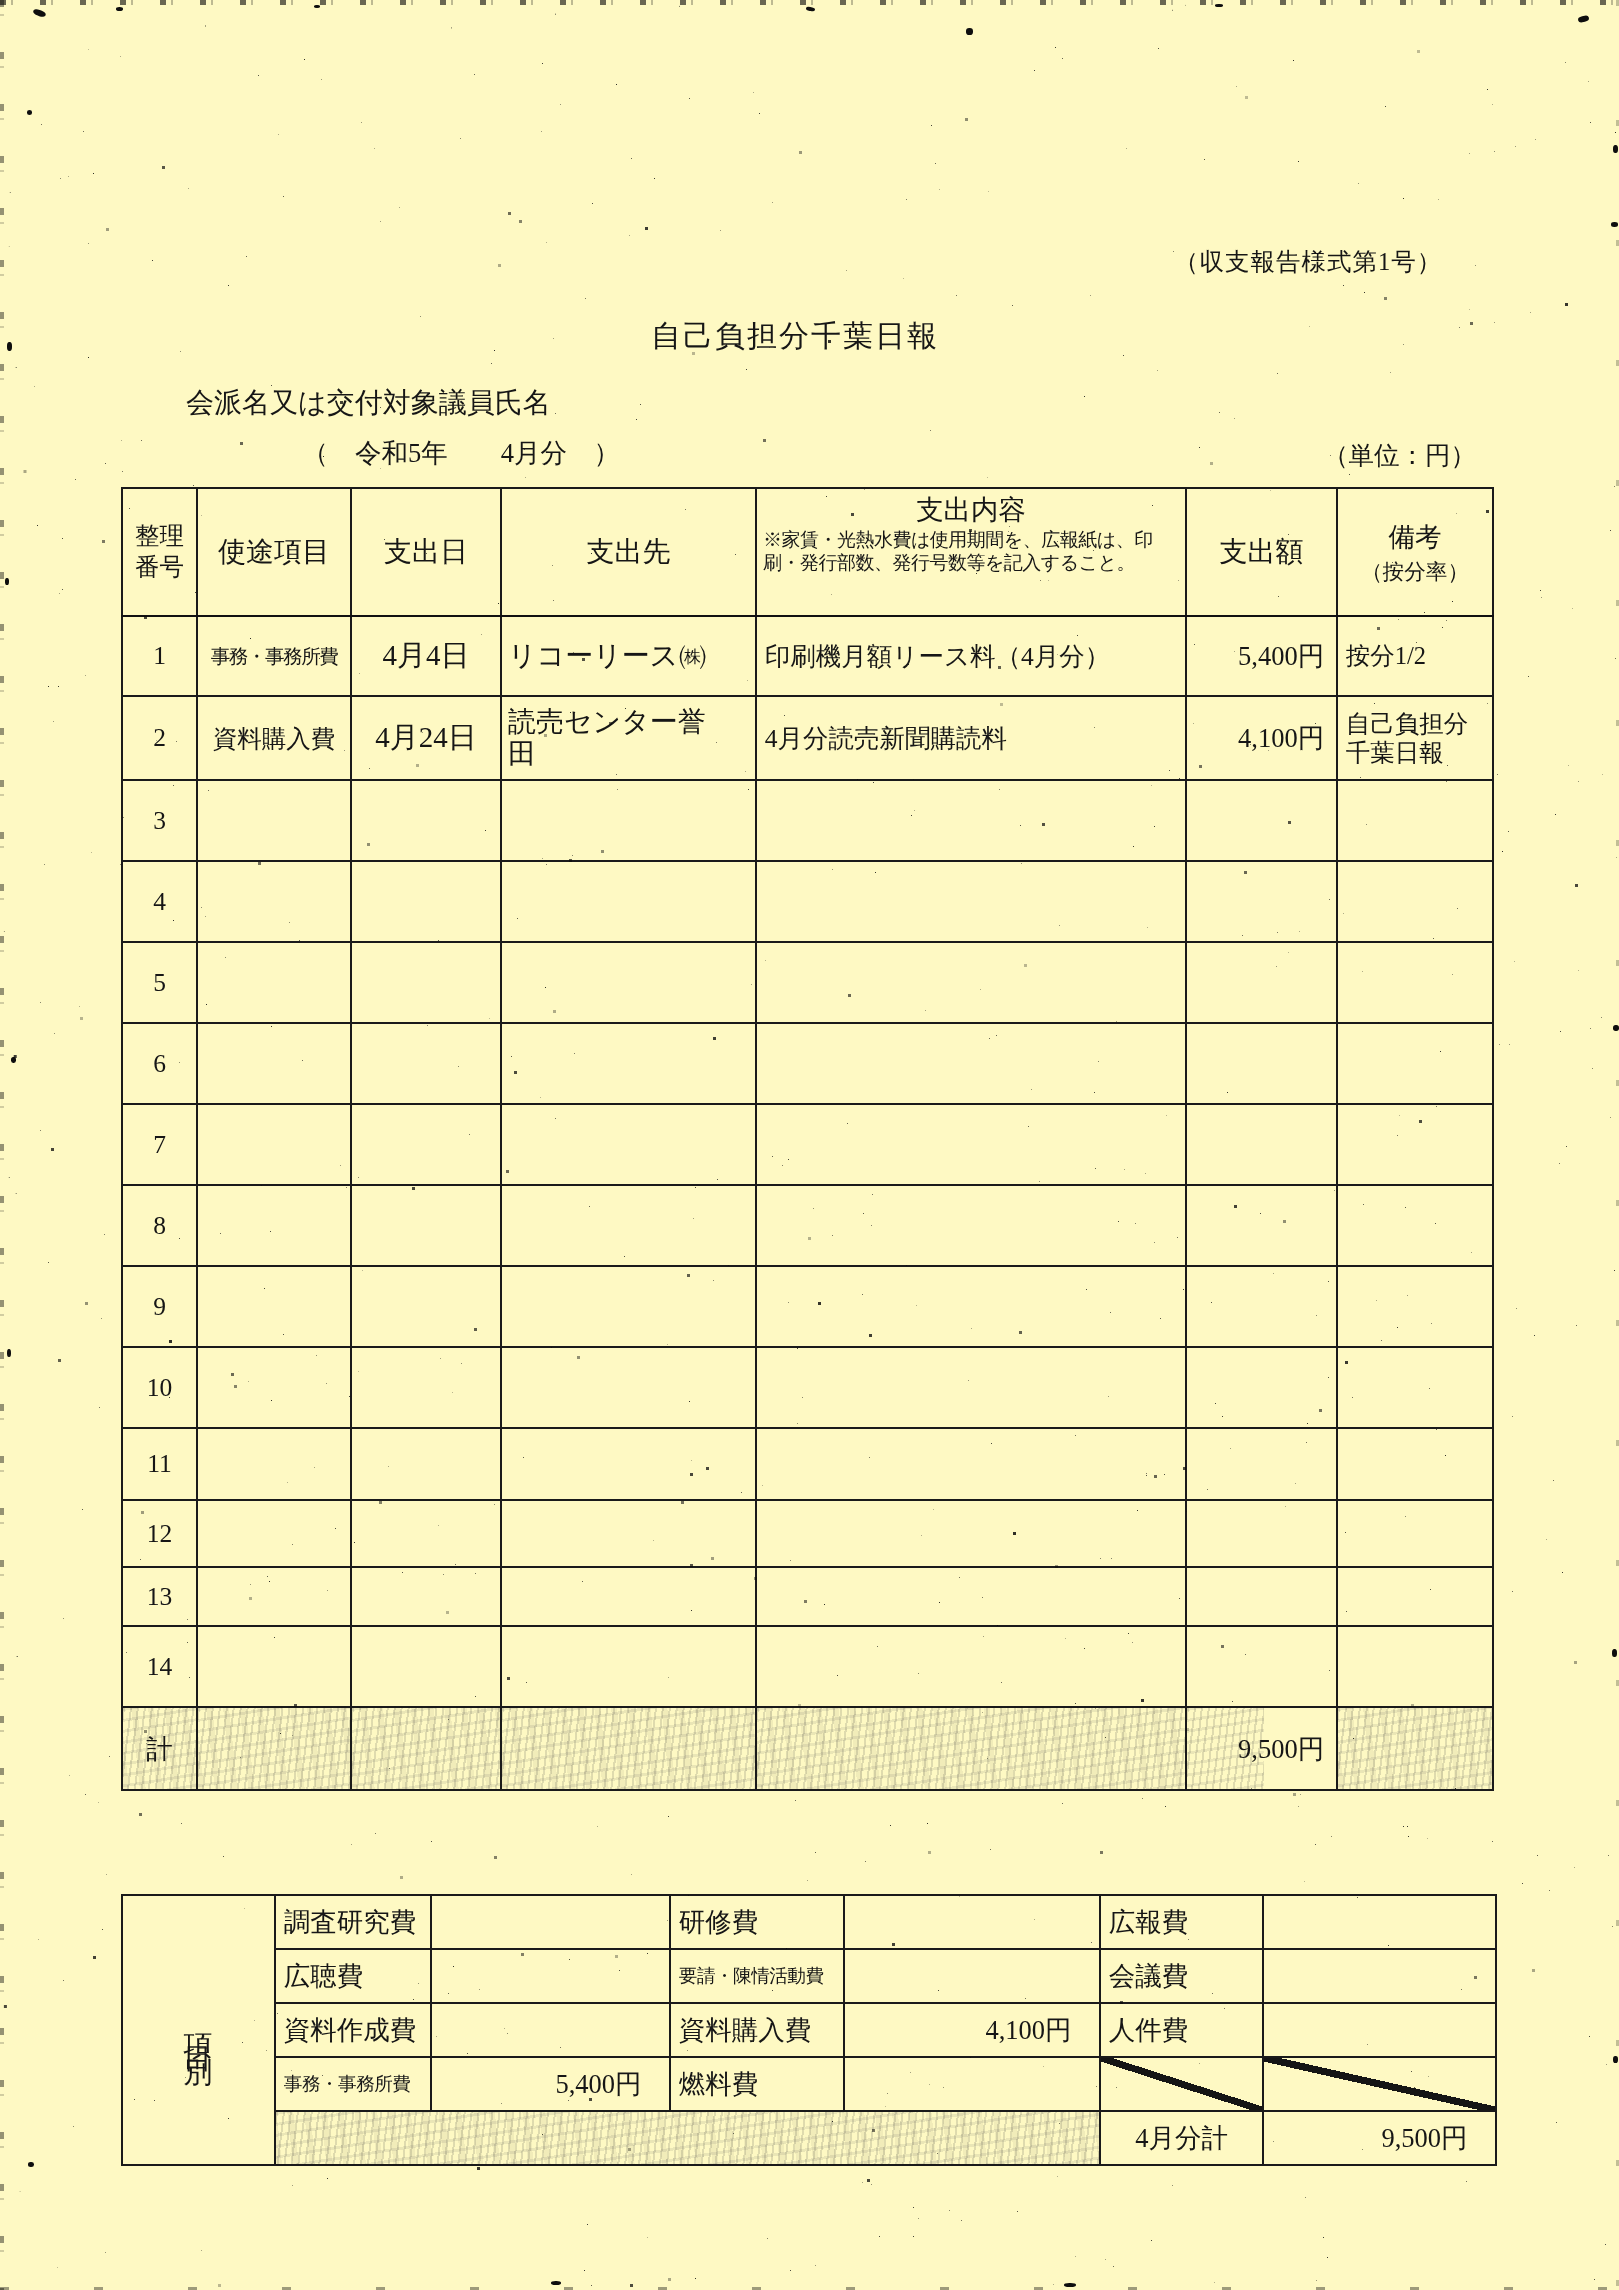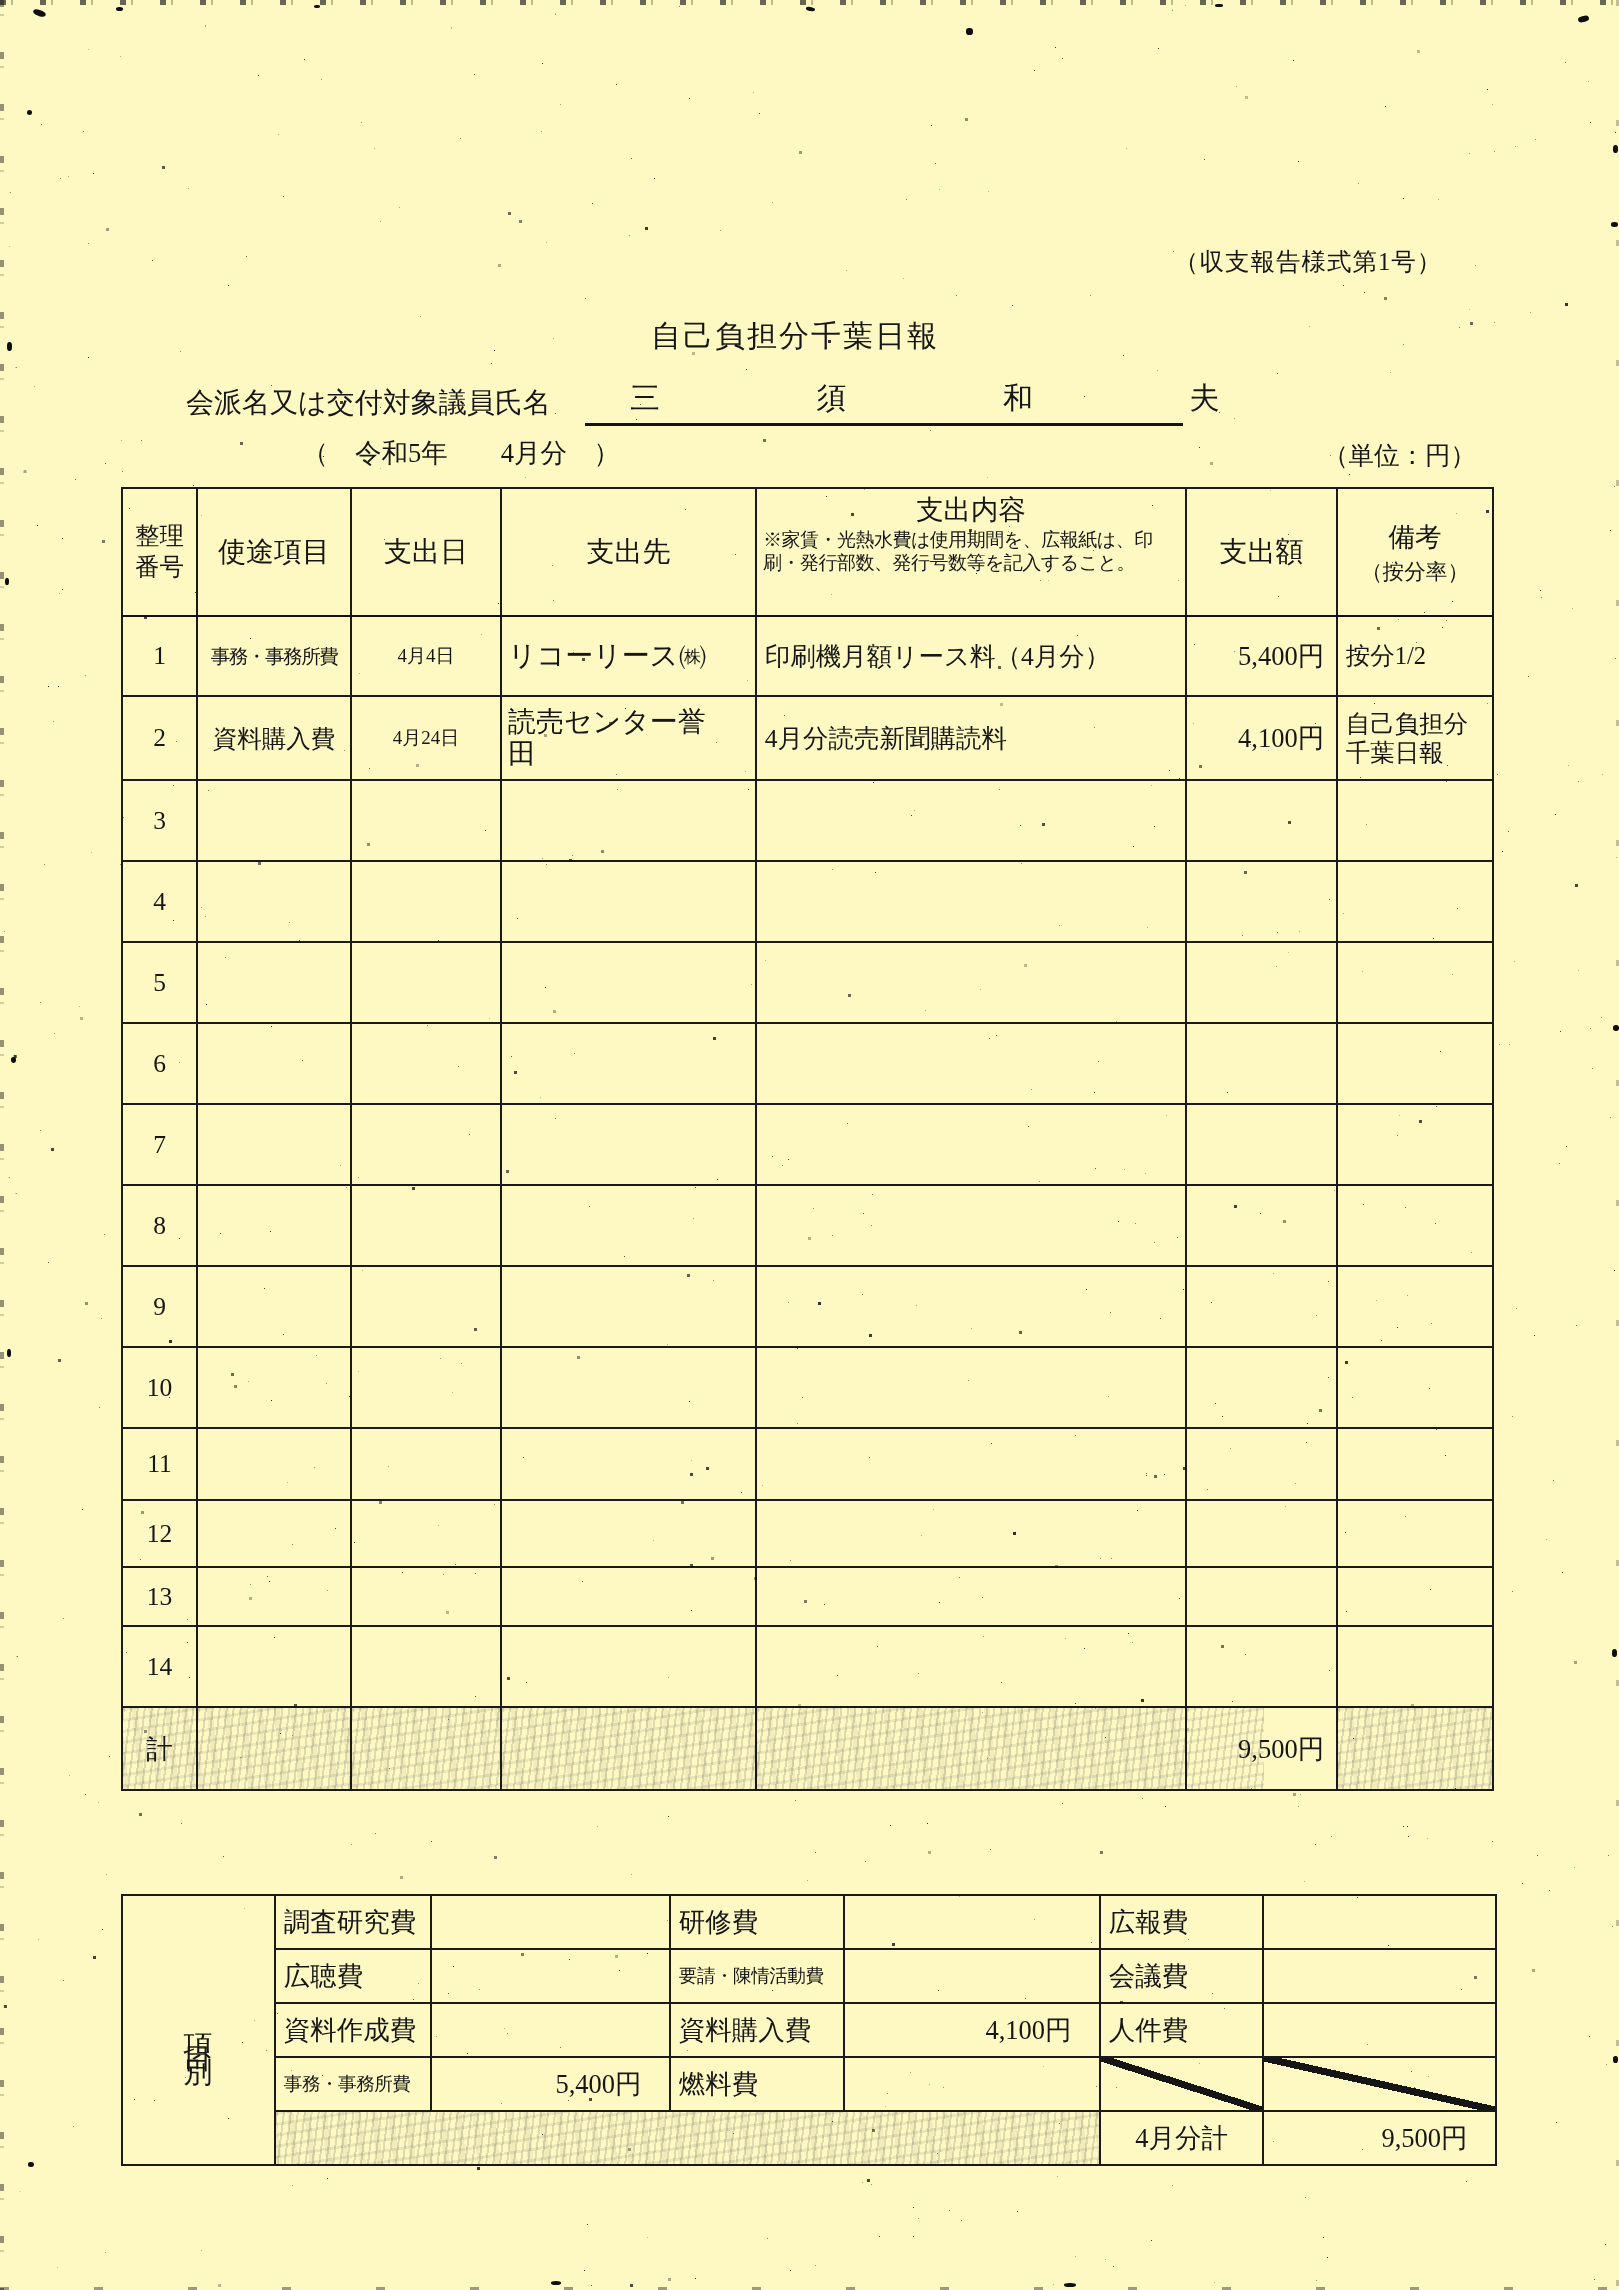--- a/index.html
+++ b/index.html
@@ -35,21 +35,21 @@
   #expense-table thead td{border-bottom:2.9px solid #111;}
   td.h{ text-align:center;vertical-align:middle;font-size:28px;}
   #h-no{font-size:24.5px;line-height:1.25;padding:0 5.9px;margin-top:48px;}
   .desc-head-title{text-align:center;font-size:27.4px;margin-top:2px;}
   .desc-head-note{text-align:left;font-size:19px;line-height:1.22;padding:0 4.9px 2px 4.9px;letter-spacing:-0.5px;}
   .remarks-head-main{display:block;font-size:26.5px;}
   .remarks-head-sub{display:block;font-size:21.6px;margin-top:2px;}
   td.no{text-align:center;vertical-align:middle;font-size:25.5px;}
   td.category{text-align:center;vertical-align:middle;font-size:24.5px;white-space:nowrap;}
   td.category.compact{font-size:19.6px;letter-spacing:-1.5px;}
-  td.date{text-align:center;vertical-align:middle;font-size:19px;white-space:nowrap;}
+  td.date{text-align:center;vertical-align:middle;font-size:29px;white-space:nowrap;}
   td.payee{vertical-align:middle;text-align:left;font-size:28px;line-height:1.15;padding:2px 27.4px 2px 5.9px;}
   td.description{vertical-align:middle;text-align:left;font-size:25.5px;padding:2px 7.8px;}
   td.amount{vertical-align:middle;text-align:right;font-size:26.5px;padding-right:11.8px;white-space:nowrap;}
   td.remarks{vertical-align:middle;text-align:left;font-size:24.5px;line-height:1.2;padding:2px 3.9px 2px 7.8px;}
   #expense-table .total-row td{border-top:2.9px solid #111;}
   #expense-table .total-row .no{font-size:26.5px;}
   
   .smudge{
     background-image:
       repeating-linear-gradient(97deg, rgba(60,60,60,0.16) 0 2px, rgba(0,0,0,0) 2px 6.9px),
@@ -97,23 +97,20 @@
 </style>
 </head>
 <body>
 
 <div id="page">
 
   <div class="abs" id="form-number">（収支報告様式第1号）</div>
   <div class="abs" id="page-title">自己負担分千葉日報</div>
 
   <div class="abs" id="member-line">会派名又は交付対象議員氏名</div>
-  <div class="abs" id="member-name-wrap">
-    <span id="member-name">三 須 和 夫</span>
-  </div>
 
   <div class="abs" id="period-line">（　令和5年　　4月分　）</div>
   <div class="abs" id="unit-note">（単位：円）</div>
 
   <div class="abs" id="expense-table">
     <table>
       <colgroup>
         <col style="width:75px">
           <col style="width:154px">
           <col style="width:150px">

